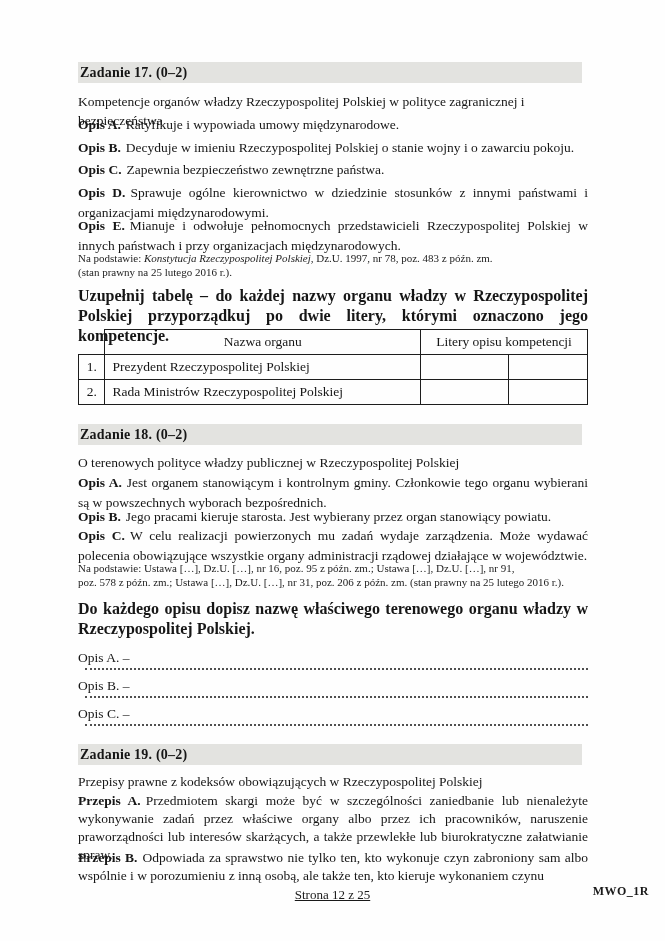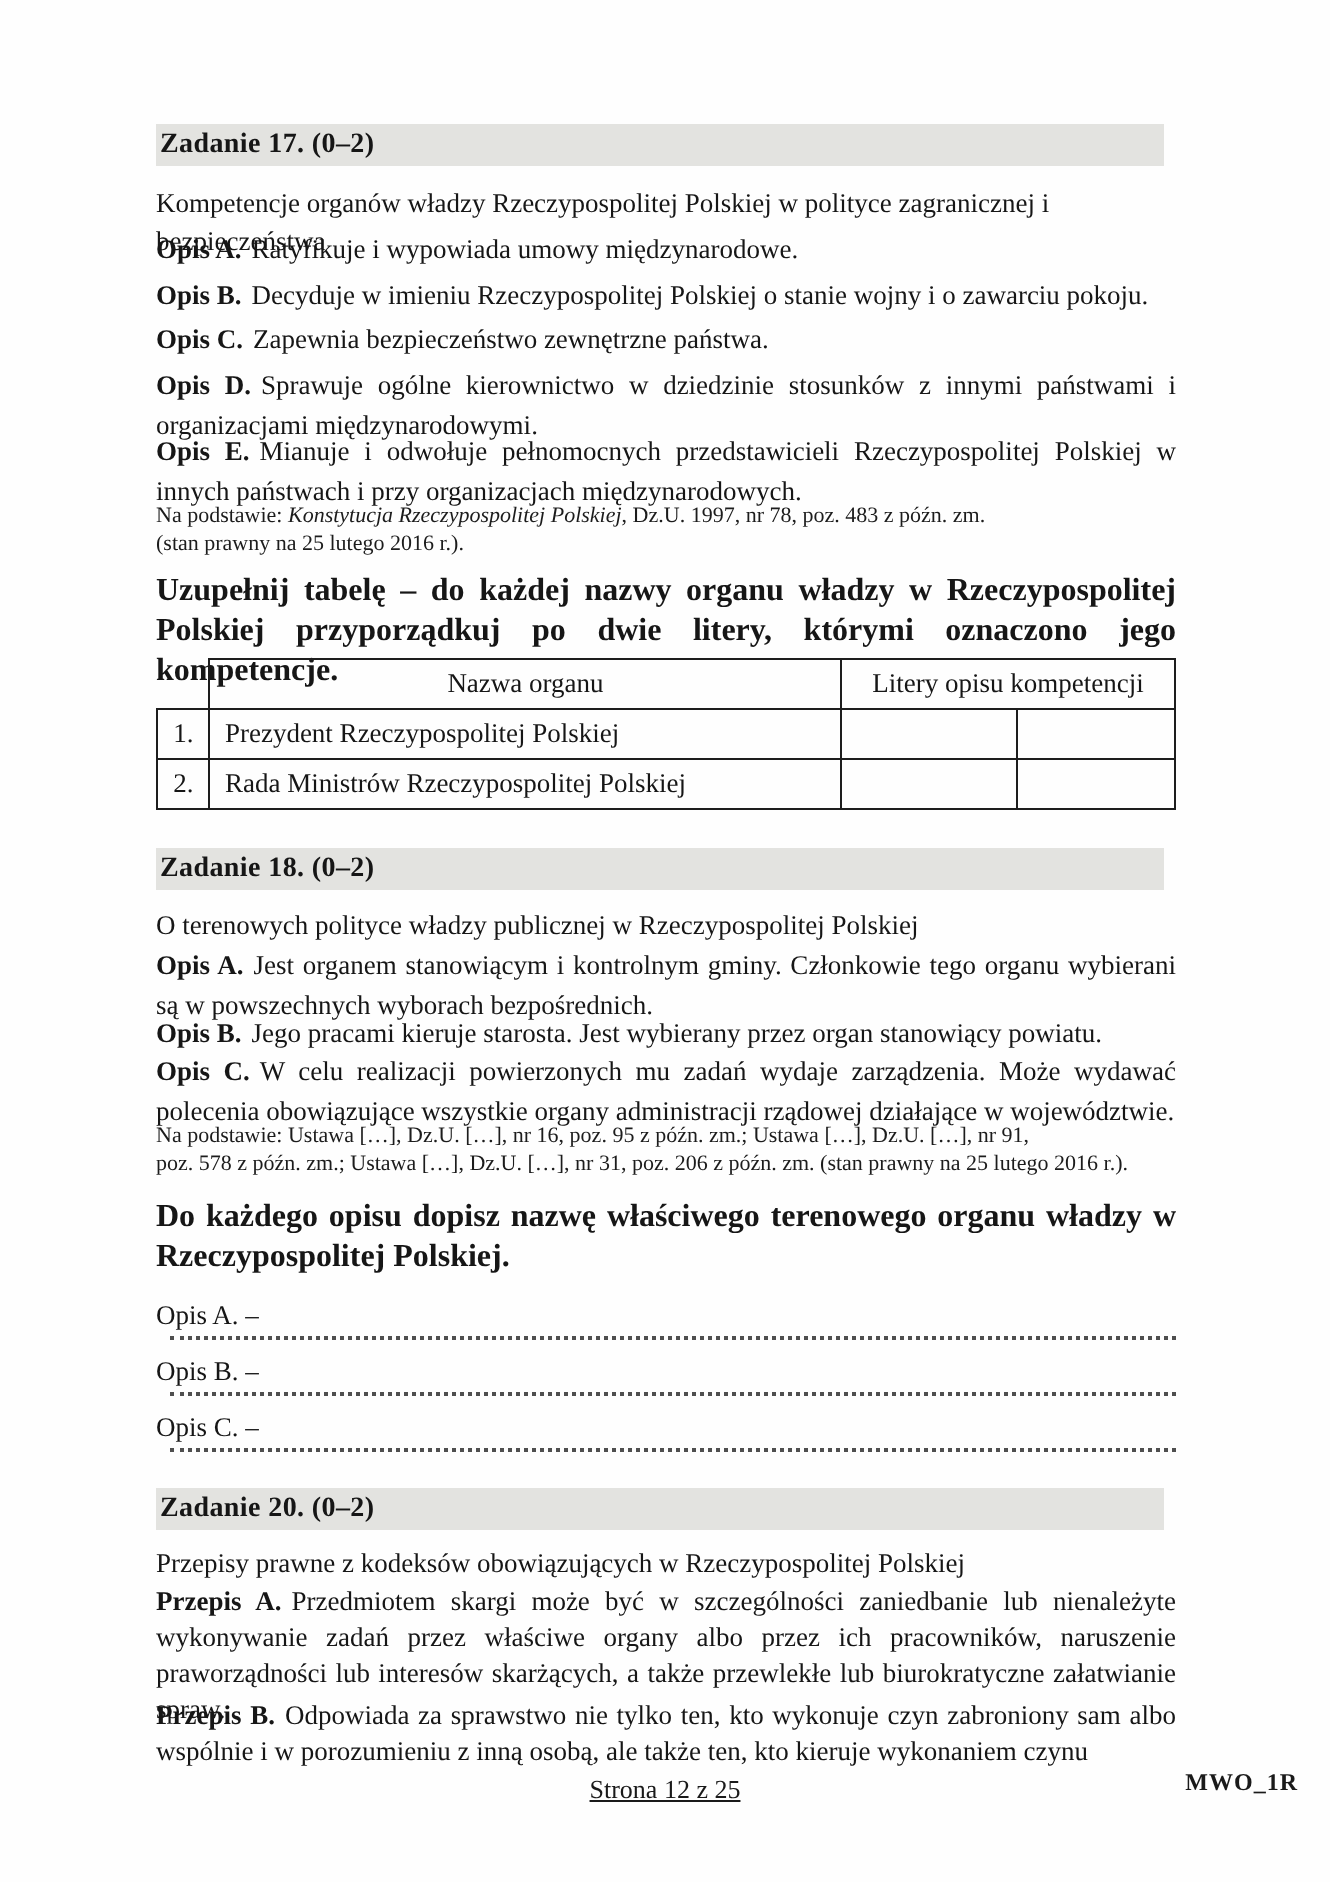--- a/index.html
+++ b/index.html
@@ -146,21 +146,21 @@
   <div class="abs ansline" style="top:676px">
     <span class="anslbl">Opis B. –</span>
     <span class="dots"></span>
   </div>
   <div class="abs ansline" style="top:704px">
     <span class="anslbl">Opis C. –</span>
     <span class="dots"></span>
   </div>
 
   <div class="abs zbar" style="top:744px">
-    <span>Zadanie 20. (0–2)</span>
+    <span>Zadanie 19. (0–2)</span>
   </div>
 
   <p class="abs line" style="top:772px">Przepisy prawne z kodeksów obowiązujących w Rzeczypospolitej Polskiej</p>
 
   <p class="abs para19" style="top:792px">
     <span class="lbl">Przepis A.</span><span>Przedmiotem skargi może być w szczególności zaniedbanie lub nienależyte wykonywanie zadań przez właściwe organy albo przez ich pracowników, naruszenie praworządności lub interesów skarżących, a także przewlekłe lub biurokratyczne załatwianie spraw.</span>
   </p>
   <p class="abs para19" style="top:849px">
     <span class="lbl">Przepis B.</span><span>Odpowiada za sprawstwo nie tylko ten, kto wykonuje czyn zabroniony sam albo wspólnie i w porozumieniu z inną osobą, ale także ten, kto kieruje wykonaniem czynu</span>
   </p>

